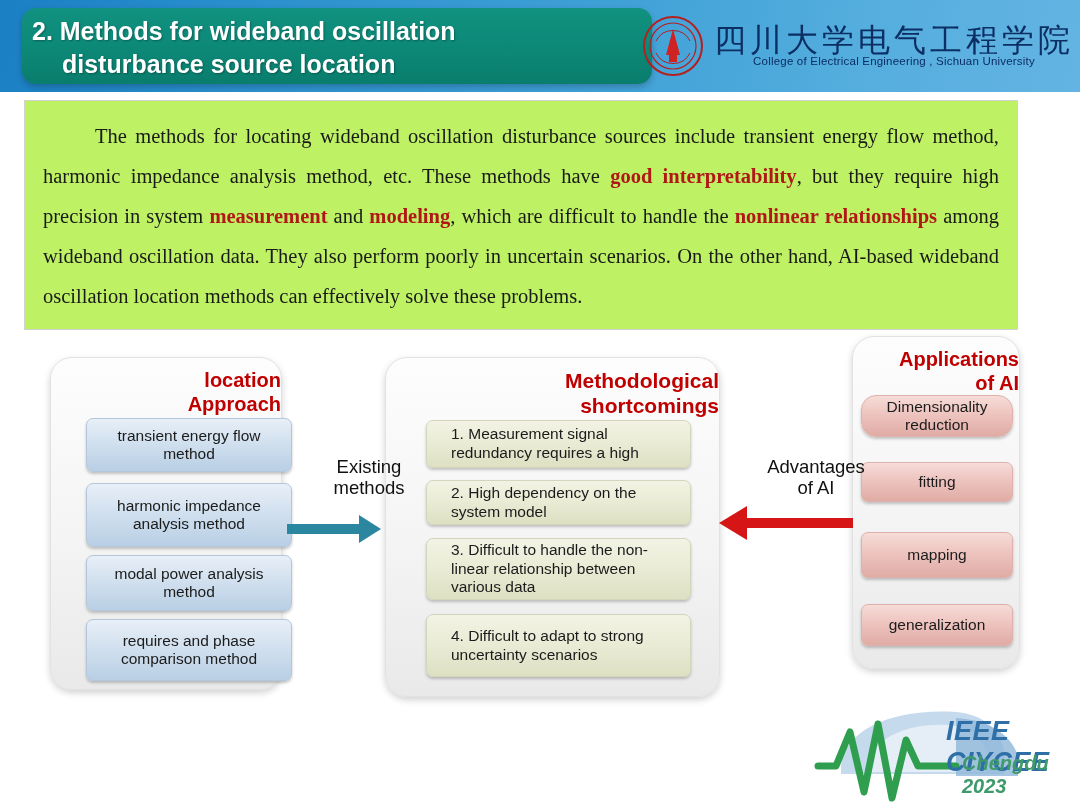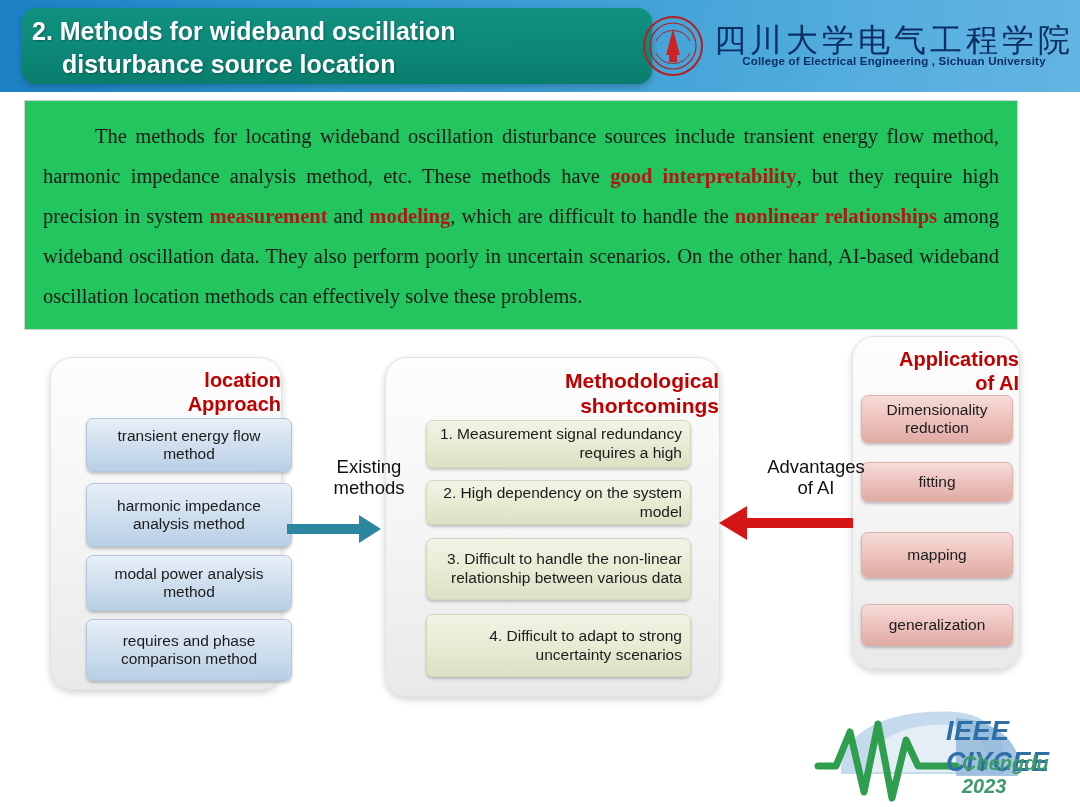--- a/index.html
+++ b/index.html
@@ -29,27 +29,27 @@
 
   
   .logo-wrap{position:absolute;right:6px;top:6px;height:80px;display:flex;align-items:center;gap:10px;}
   .scu-seal{position:relative;width:62px;height:62px;flex:0 0 62px;}
   .logo-txt{display:flex;flex-direction:column;align-items:center;line-height:1;}
   .logo-cn{
     font-family:"Liberation Serif",serif;font-weight:normal;font-size:32px;color:#0b2e63;
     letter-spacing:4px;white-space:nowrap;
   }
   .logo-en{
-    font-size:11.5px;color:#0b2e63;font-weight:bold;white-space:nowrap;margin-top:0;letter-spacing:.2px;
+    font-size:11.5px;color:#0b2e63;font-weight:normal;white-space:nowrap;margin-top:0;letter-spacing:.2px;
   }
 
   
   .textbox{
     position:absolute;left:24px;top:100px;width:994px;height:230px;
-    background:#22c55e;border:1px solid #d2d2d2;box-sizing:border-box;
+    background:#bef264;border:1px solid #d2d2d2;box-sizing:border-box;
   }
   .para{
     margin:0;padding:16px 18px 0 18px;
     font-family:"Liberation Serif",serif;
     font-size:20.5px;line-height:1.95;color:#1a1a1a;
     text-align:justify;text-justify:inter-word;text-indent:52px;
   }
   .para b{color:#b01818;font-weight:bold;}
 
   
@@ -74,22 +74,22 @@
   .chip-blue{
     background:linear-gradient(180deg,#e8eff7 0%,#d4e2f0 40%,#b9cfe5 100%);
     border:1px solid #b3c6da;justify-content:center;text-align:center;
     font-size:15.5px;line-height:1.18;padding:3px 6px;margin-left:22px;
   }
   
   #panel-mid{left:385px;top:357px;width:335px;height:340px;}
   #panel-mid .panel-title{font-size:21px;padding-top:10px;}
   .chip-olive{
     background:linear-gradient(180deg,#f2f3e4 0%,#eaecd6 45%,#dde0c2 100%);
-    border:1px solid #d3d6bc;justify-content:flex-start;text-align:right;
-    font-size:15.5px;line-height:1.2;padding:4px 8px;
+    border:1px solid #d3d6bc;justify-content:flex-start;text-align:left;
+    font-size:15.5px;line-height:1.2;padding:4px 24px;
   }
   
   #panel-right{left:852px;top:336px;width:168px;height:333px;}
   #panel-right .panel-title{font-size:20px;padding-top:10px;}
   .chip-pink{
     background:linear-gradient(180deg,#f6dcd8 0%,#eec4bf 45%,#e0aba5 100%);
     border:1px solid #ddb2ac;justify-content:center;text-align:center;
     font-size:15.5px;line-height:1.18;padding:3px 5px;
   }
 
@@ -166,21 +166,21 @@
     <div class="chip chip-olive" style="position:absolute;left:40px;top:122px;width:265px;height:45px;">2. High dependency on the system model</div>
     <div class="chip chip-olive" style="position:absolute;left:40px;top:180px;width:265px;height:62px;">3. Difficult to handle the non-linear relationship between various data</div>
     <div class="chip chip-olive" style="position:absolute;left:40px;top:256px;width:265px;height:63px;">4. Difficult to adapt to strong uncertainty scenarios</div>
   </div>
 
   <div class="panel" id="panel-right">
     <div class="panel-title">
       <div>Applications</div>
       <div>of AI</div>
     </div>
-    <div class="chip chip-pink" style="position:absolute;left:8px;top:58px;width:152px;height:48px;">Dimensionality reduction</div>
+    <div class="chip chip-pink" style="position:absolute;left:8px;top:58px;width:152px;height:42px;border-radius:15px;">Dimensionality reduction</div>
     <div class="chip chip-pink" style="position:absolute;left:8px;top:125px;width:152px;height:40px;">fitting</div>
     <div class="chip chip-pink" style="position:absolute;left:8px;top:195px;width:152px;height:46px;">mapping</div>
     <div class="chip chip-pink" style="position:absolute;left:8px;top:267px;width:152px;height:42px;">generalization</div>
   </div>
 
   <div class="arr-label" style="left:283px;top:456px;width:100px;">
     <div>Existing</div>
     <div>methods</div>
   </div>
   <div>

